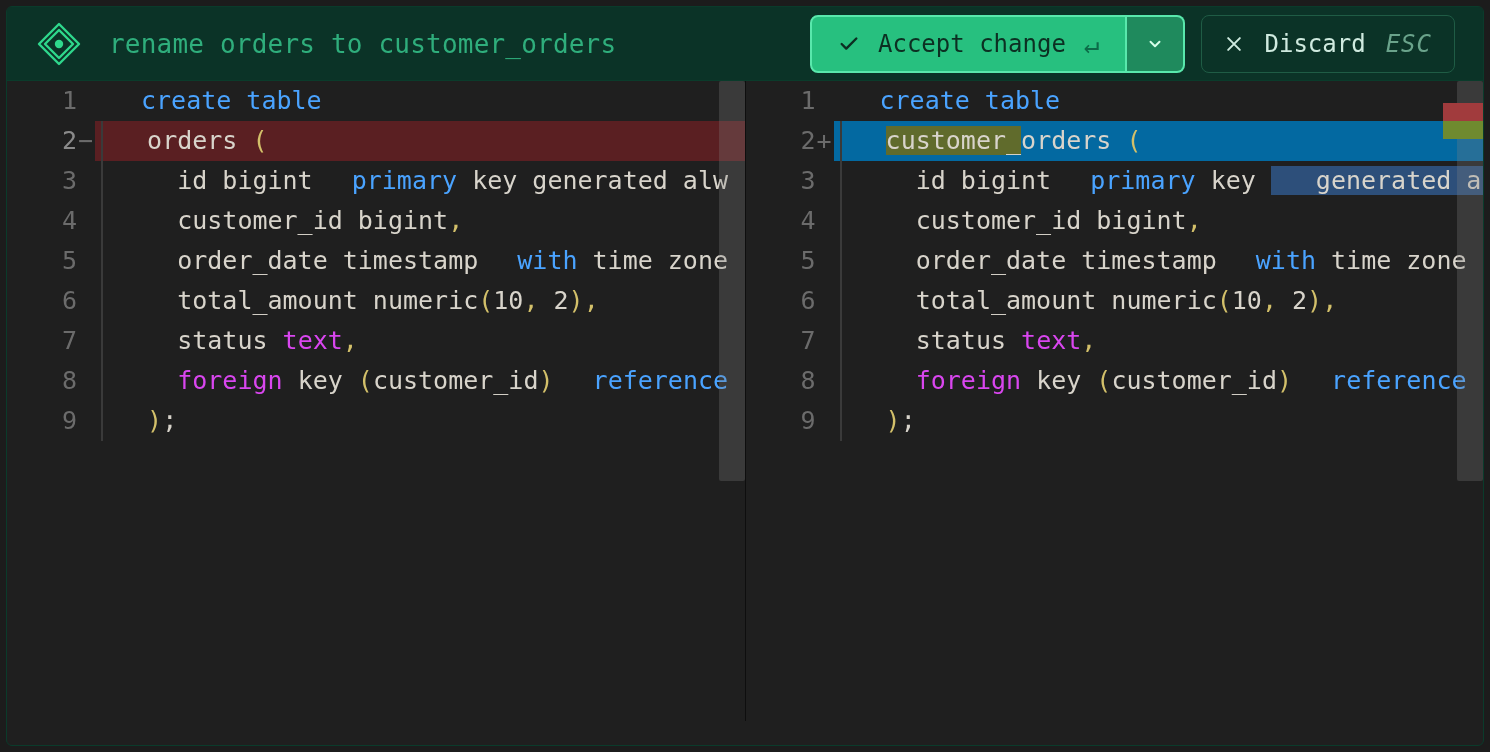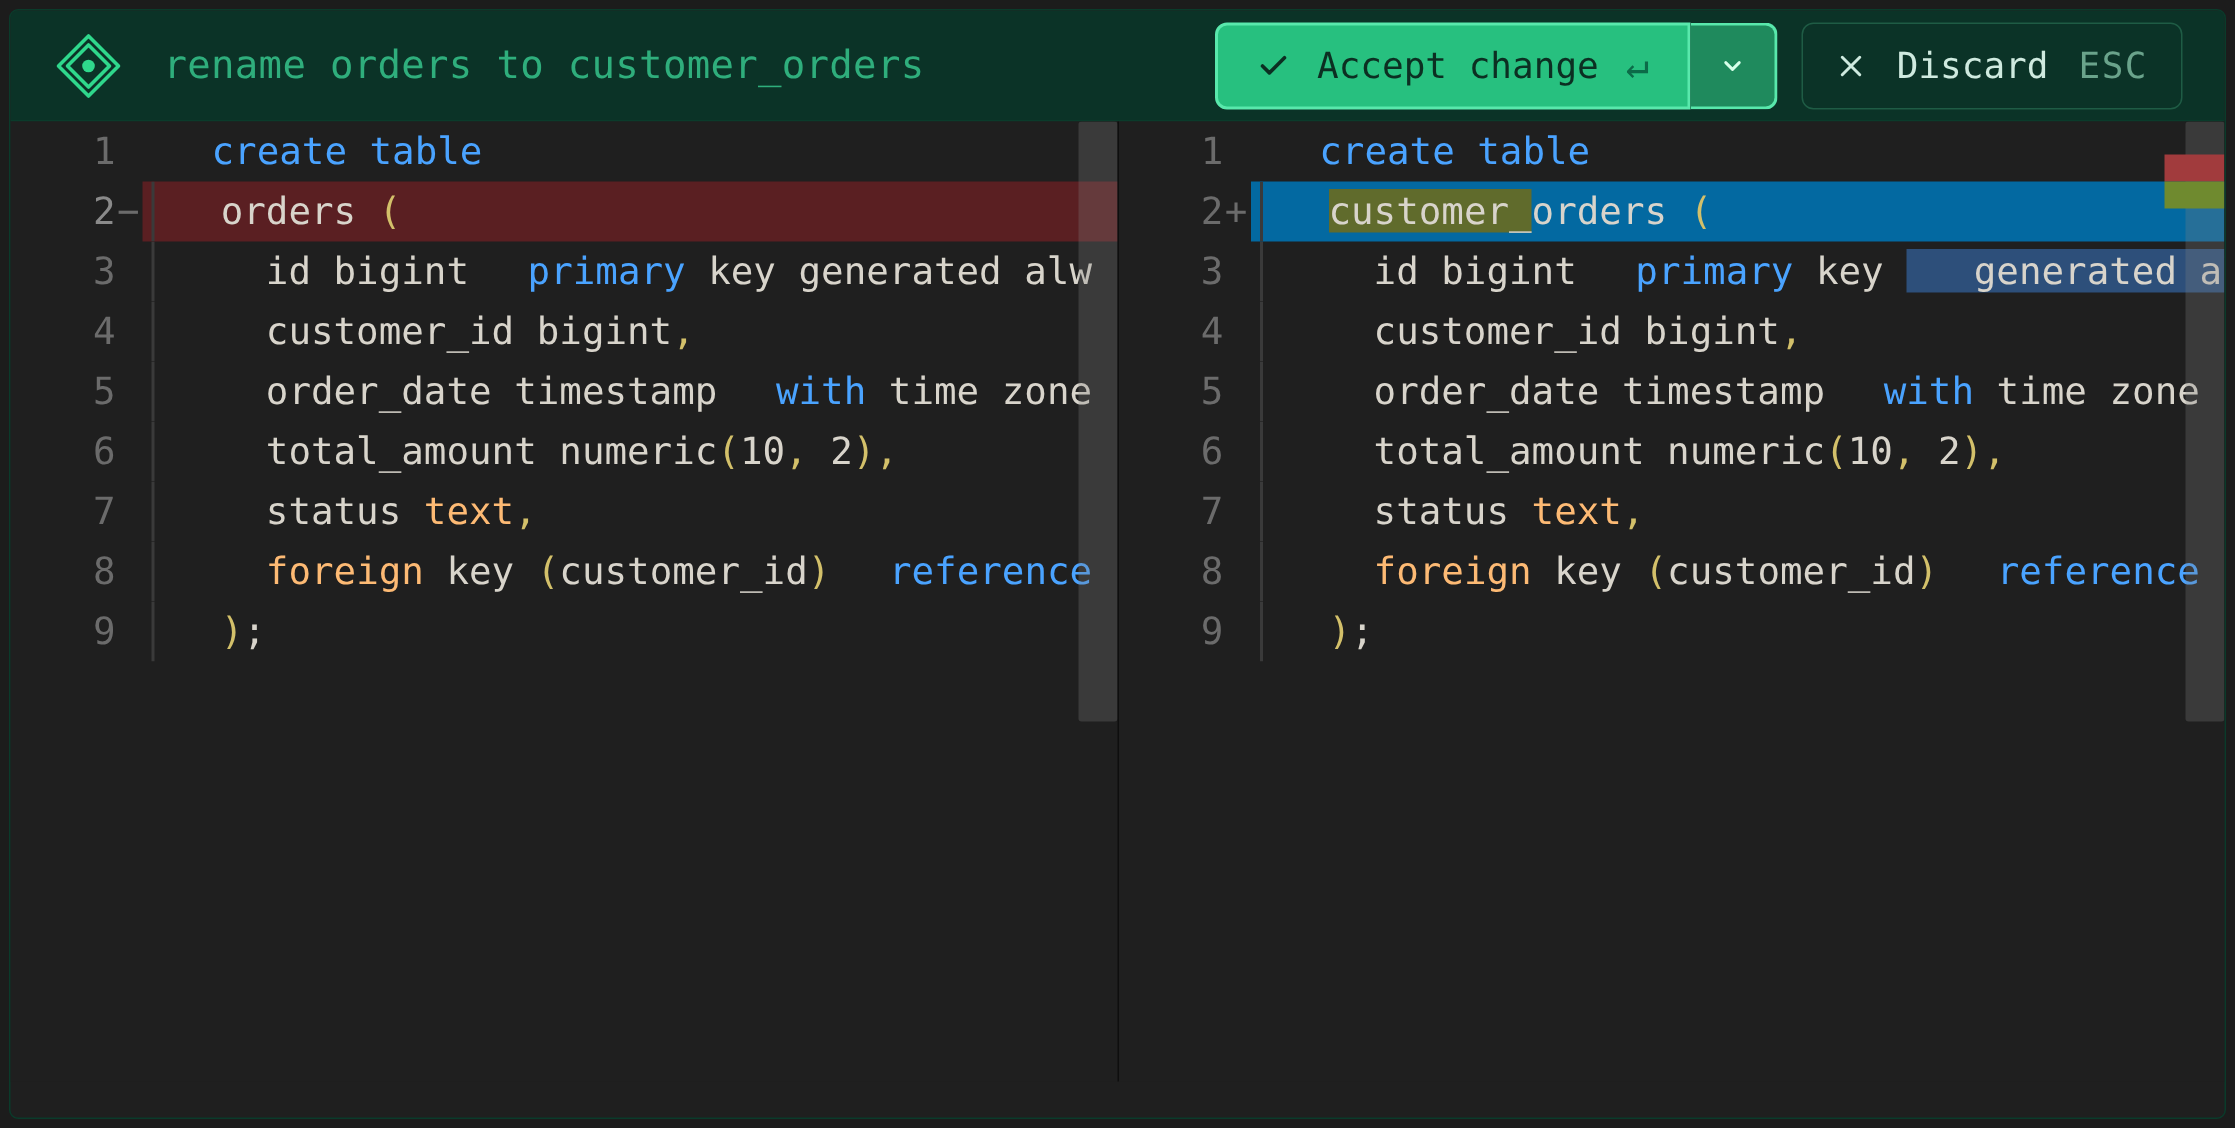--- a/index.html
+++ b/index.html
@@ -13,21 +13,21 @@
   .ai-icon { width: 44px; height: 44px; color: #2fd88c; flex-shrink:0; }
   .prompt { color: #2fae7c; font-size: 26px; font-weight: 400; letter-spacing: .2px; }
   .hdr-right { display: flex; align-items: center; gap: 16px; margin-left: 20px; }
   .btn { display: inline-flex; align-items: center; justify-content: center; height: 58px; border-radius: 8px; font-size: 24px; cursor: pointer; user-select: none; }
   .accept-group { display: flex; }
   .accept-btn { background: #27c07f; color: #0c2f22; border: 2px solid #59e8ac; padding: 0 26px; gap: 18px; border-top-right-radius: 0; border-bottom-right-radius: 0; font-weight: 500; }
   .accept-btn .enter { color: #0c6b48; font-size: 26px; }
   .accept-btn .check { color: #0c2f22; }
   .accept-drop { width: 58px; background: #1f8a5d; border: 2px solid #59e8ac; border-left: none; border-top-left-radius: 0; border-bottom-left-radius: 0; color: #d6ffe9; }
   .discard-btn { background: transparent; color: #cfeadf; border: 1.5px solid #1f5c45; padding: 0 22px; gap: 20px; text-align: center; }
-  .discard-btn .esc { color: #6aa38b; letter-spacing: 1px; }
+  .discard-btn .esc { color: #6aa38b; letter-spacing: 1px; font-style: italic; }
   .discard-btn .x { color: #cfeadf; }
 
   
   .body { display: flex; height: calc(100% - 98px); }
   .pane { position: relative; flex: 1; overflow: hidden; background: #1f1f1f; }
   .pane.left { border-right: 1px solid #0e0e0e; }
   .code { font-size: 25px; line-height: 40px; color: #d8d4cb; }
   .row { display: flex; align-items: flex-start; height: 40px; white-space: pre; }
   .gutter { width: 88px; text-align: right; padding-right: 18px; color: #6b6b6b; flex-shrink: 0; position: relative; }
   .gutter .mark { position:absolute; right:2px; top:0; color:#6b6b6b; }
@@ -35,21 +35,21 @@
   .vbar { position:absolute; left:6px; top:0; bottom:0; width:2px; background:#3a3a3a; }
   .row.deleted .content { background: #5a1f22; }
   .row.deleted .gutter { color:#8a8a8a; }
   .row.added .content { background: #0369a1; }
   
   .hl-add { background:#606b2c; }
   .sel { background:#2d4f7a;padding-left:45px; }
 
   
   .kw { color:#4aa3ff;margin-left:24px; }      
-  .kw2 { color:#fdba74; }
+  .kw2 { color:#d946ef; }
   .punc { color:#d3c06a; }    
   .plain { color:#d8d4cb; }
   .paren { color:#d3c06a; }
   .semi { color:#d8d4cb; }
 
   
   .vscroll { position:absolute; top:0; right:0; width:26px; height:100%; }
   .thumb { position:absolute; top:0; left:0; right:0; height:400px; background:rgba(130,130,130,.28); border-radius:2px; }
   .mmap { position:absolute; top:22px; right:0; width:40px; display:flex; flex-direction:column; gap:0; }
   .mm { height:18px; }

